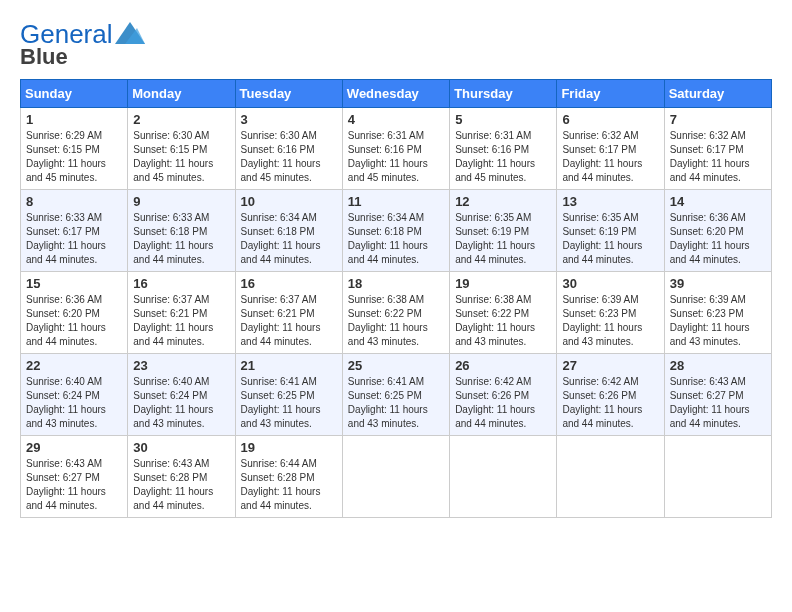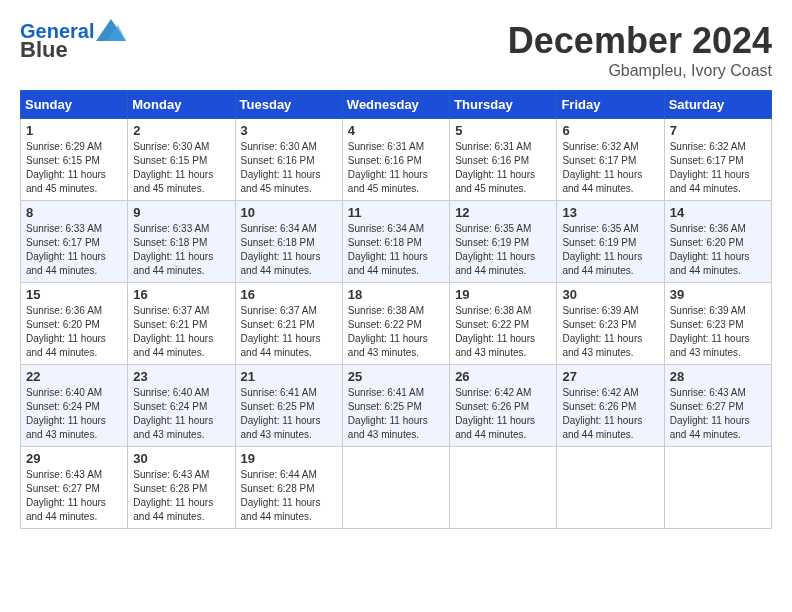--- a/index.html
+++ b/index.html
@@ -15,43 +15,43 @@
       justify-content: space-between;
       align-items: flex-start;
       margin-bottom: 10px;
     }
     .logo {
       display: flex;
       flex-direction: column;
       align-items: flex-start;
     }
     .logo-text {
-      font-size: 20px;
-      font-weight: bold;
+      font-size: 26px;
+      font-weight: normal;
       color: #333;
       line-height: 1.1;
     }
     .logo-text span.blue { color: #1565C0; }
     .title-section { text-align: right; }
     .month-title {
       font-size: 36px;
       font-weight: bold;
       color: #333;
     }
     .location {
       font-size: 16px;
       color: #555;
     }
     table {
       width: 100%;
       border-collapse: collapse;
       font-size: 11px;
     }
     thead tr th {
-      background-color: #1d4ed8;
+      background-color: #3b82f6;
       color: #fff;
       padding: 6px 4px;
       text-align: left;
       font-size: 13px;
       font-weight: bold;
       border: 1px solid #1565C0;
     }
     tbody tr td {
       border: 1px solid #ccc;
       padding: 4px 5px;
@@ -87,24 +87,20 @@
     <div style="display:flex; align-items:center;">
       <span class="logo-text">
         <span class="blue">General</span>
       </span>
       <svg width="30" height="22" viewBox="0 0 30 22" style="margin-left:2px; margin-top:-2px;">
         <polygon points="0,22 15,0 30,22" fill="#1a7abf" opacity="0.85"></polygon>
         <polygon points="10,22 22,6 30,22" fill="#3fa0e0" opacity="0.7"></polygon>
       </svg>
     </div>
     <span class="logo-text" style="color:#404040; font-size:22px; font-weight:bold; margin-top:-4px;">Blue</span>
-  </div>
-  <div class="title-section">
-    <div class="month-title">December 2024</div>
-    <div class="location">Gbampleu, Ivory Coast</div>
   </div>
 </div>
 
 <table>
   <thead>
     <tr>
     <th>Sunday</th>
         <th>Monday</th>
         <th>Tuesday</th>
         <th>Wednesday</th>

